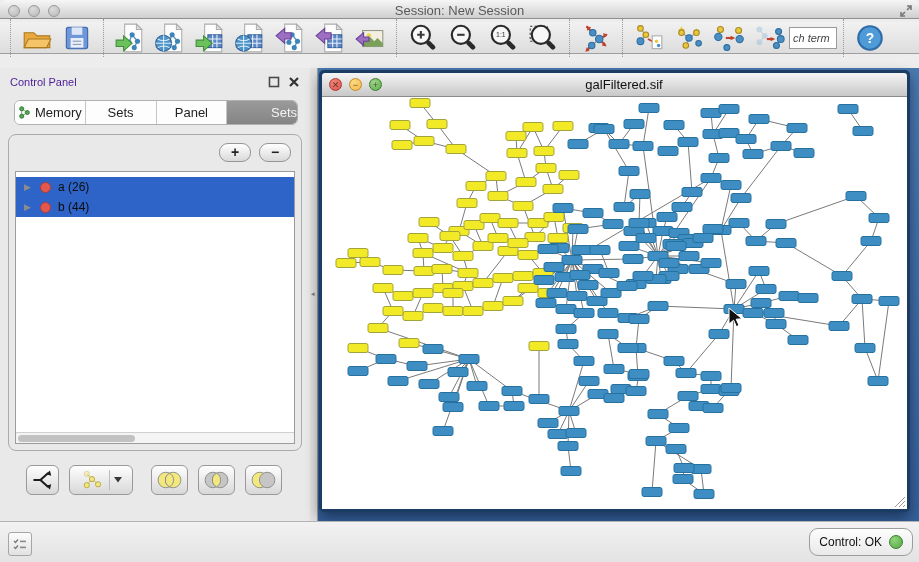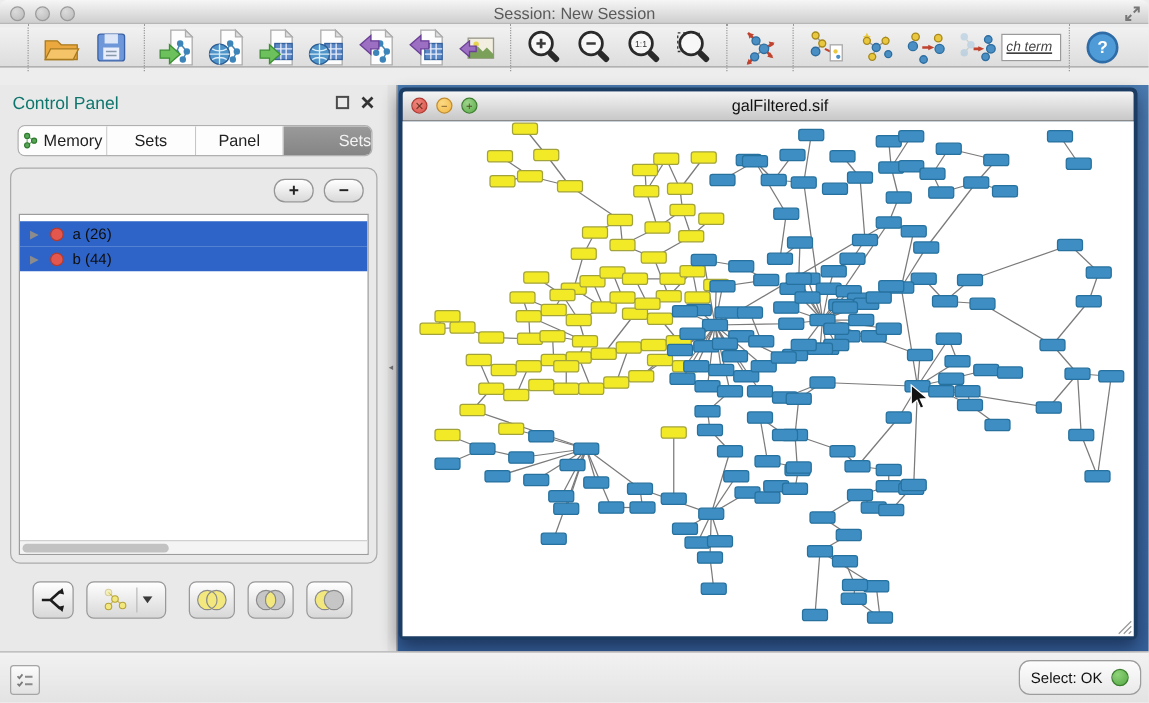--- a/index.html
+++ b/index.html
@@ -12,32 +12,32 @@
     border-radius:6px 6px 0 0; }
   .tl-group { position:absolute; left:8px; top:5px; display:flex; gap:8px; }
   .tl { width:12px; height:12px; border-radius:50%;
     background:radial-gradient(circle at 35% 30%, #dcdcdc, #b9b9b9); border:1px solid #9a9a9a; }
   .apptitle { text-align:center; line-height:21px; font-size:13px; color:#5a5a5a; }
   .fullscreen { position:absolute; right:6px; top:4px; width:14px; height:14px; }
 
   
   .toolbar { position:absolute; left:0; top:22px; right:0; height:32px;
     background:linear-gradient(#f1f1f1,#dddddd); border-bottom:1px solid #9f9f9f;
-    display:flex; align-items:center; padding:0 16px;text-decoration:underline; }
+    display:flex; align-items:center; padding:0 4px; }
   .tb-sep { width:1px; height:38px; border-left:1px dotted #9a9a9a; margin:0 6px; flex:none; }
   .tb-btn { width:40px; height:40px; flex:none; display:flex; align-items:center; justify-content:center; border-radius:4px; }
   .tb-btn svg { width:32px; height:32px; }
   .tb-search { width:48px; height:22px; border:1px solid #9a9a9a; background:#fff;
     font-style:italic; font-size:11px; color:#444; padding:0 3px; flex:none;
     font-family:"Liberation Sans", sans-serif; }
 
   
   .cpanel { position:absolute; left:0; top:68px; width:310px; height:453px; background:#e9e9e9; }
   .cp-head { height:28px; display:flex; align-items:center; padding:0 10px; }
-  .cp-head .cp-title { font-size:14px; color:#0f766e; flex:1; }
+  .cp-head .cp-title { font-size:11px; color:#4c1d95; flex:1; }
   .cp-headicons { display:flex; gap:8px; align-items:center; }
   .cp-tabs { position:absolute; left:14px; right:12px; top:32px; height:25px; display:flex;
     background:#fff; border:1px solid #b0b0b0; border-radius:6px; overflow:hidden; }
   .cp-tab { flex:1; display:flex; align-items:center; justify-content:center; gap:4px;
     font-size:13px; color:#222; border-right:1px solid #c6c6c6; background:#fdfdfd; }
   .cp-tab:last-child { border-right:none;justify-content:flex-end; }
   .cp-tab.active { background:linear-gradient(#9a9a9a,#858585); color:#f4f4f4; }
   .cp-box { position:absolute; left:8px; right:8px; top:66px; bottom:70px;
     border:1px solid #ababab; border-radius:8px; background:#e9e9e9; }
   .pm-row { position:absolute; top:8px; right:10px; display:flex; gap:8px; }
@@ -993,16 +993,16 @@
 <div class="statusbar">
   <button class="chk-btn">
     <svg width="16" height="16" viewBox="0 0 16 16">
       <path d="M2 5l1.5 1.5L6 3.5" stroke="#7a7a7a" fill="none" stroke-width="1.4"></path>
       <path d="M2 11l1.5 1.5L6 9.5" stroke="#7a7a7a" fill="none" stroke-width="1.4"></path>
       <rect x="8" y="4.6" width="6" height="1.6" fill="#8a8a8a"></rect>
       <rect x="8" y="10.6" width="6" height="1.6" fill="#8a8a8a"></rect>
     </svg>
   </button>
   <div class="memory">
-    <span>Select: OK</span>
+    <span>Control: OK</span>
     <span class="memdot"></span>
   </div>
 </div>
 
 </body></html>

